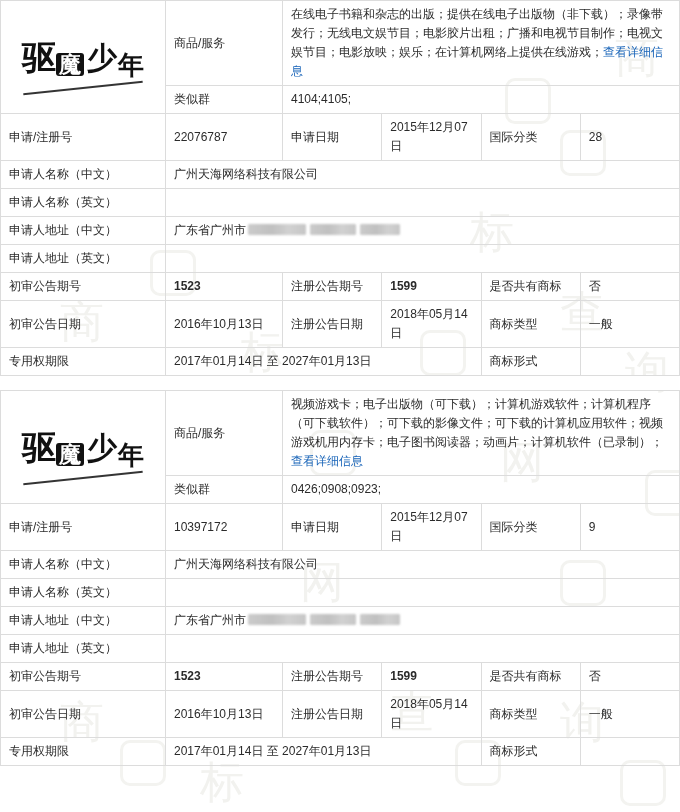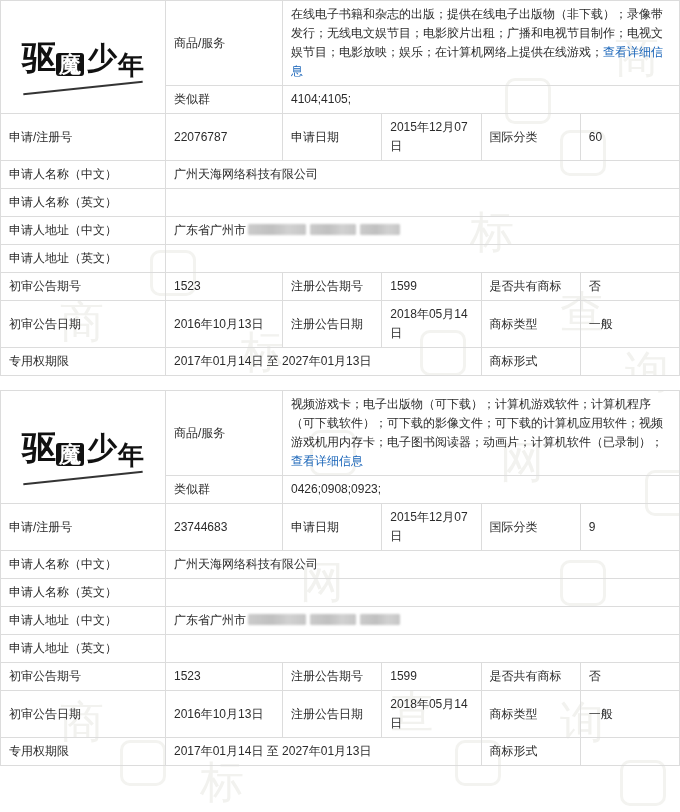--- a/index.html
+++ b/index.html
@@ -72,21 +72,21 @@
     padding: 0;
     text-align: center;
     vertical-align: middle;
   }
   td.goods {
     line-height: 21px;
     padding: 8px 10px 8px 10px;
     color: #2b2b2b;
   }
   td.val-strong {
-    font-weight: normal;
+    font-weight: bold;
     font-size: 12.5px;
   }
   td.indent {
     padding-left: 26px;
   }
   .lk {
     color: #1763b8;
     text-decoration: none;
     cursor: pointer;
   }
@@ -198,21 +198,21 @@
       <tr>
         <td class="lbl">类似群</td>
         <td class="indent" colspan="4">4104;4105;</td>
       </tr>
       <tr>
         <td class="lbl">申请/注册号</td>
         <td>22076787</td>
         <td class="lbl-mid">申请日期</td>
         <td>2015年12月07日</td>
         <td class="lbl-mid">国际分类</td>
-        <td>60</td>
+        <td>28</td>
       </tr>
       <tr>
         <td class="lbl">申请人名称（中文）</td>
         <td colspan="5">广州天海网络科技有限公司</td>
       </tr>
       <tr>
         <td class="lbl">申请人名称（英文）</td>
         <td colspan="5"></td>
       </tr>
       <tr>
@@ -264,21 +264,21 @@
         </td>
         <td class="lbl">商品/服务</td>
         <td class="goods" colspan="4"><span>视频游戏卡；电子出版物（可下载）；计算机游戏软件；计算机程序（可下载软件）；可下载的影像文件；可下载的计算机应用软件；视频游戏机用内存卡；电子图书阅读器；动画片；计算机软件（已录制）；</span><a class="lk">查看详细信息</a></td>
       </tr>
       <tr>
         <td class="lbl">类似群</td>
         <td class="indent" colspan="4">0426;0908;0923;</td>
       </tr>
       <tr>
         <td class="lbl">申请/注册号</td>
-        <td>23744683</td>
+        <td>10397172</td>
         <td class="lbl-mid">申请日期</td>
         <td>2015年12月07日</td>
         <td class="lbl-mid">国际分类</td>
         <td>9</td>
       </tr>
       <tr>
         <td class="lbl">申请人名称（中文）</td>
         <td colspan="5">广州天海网络科技有限公司</td>
       </tr>
       <tr>

